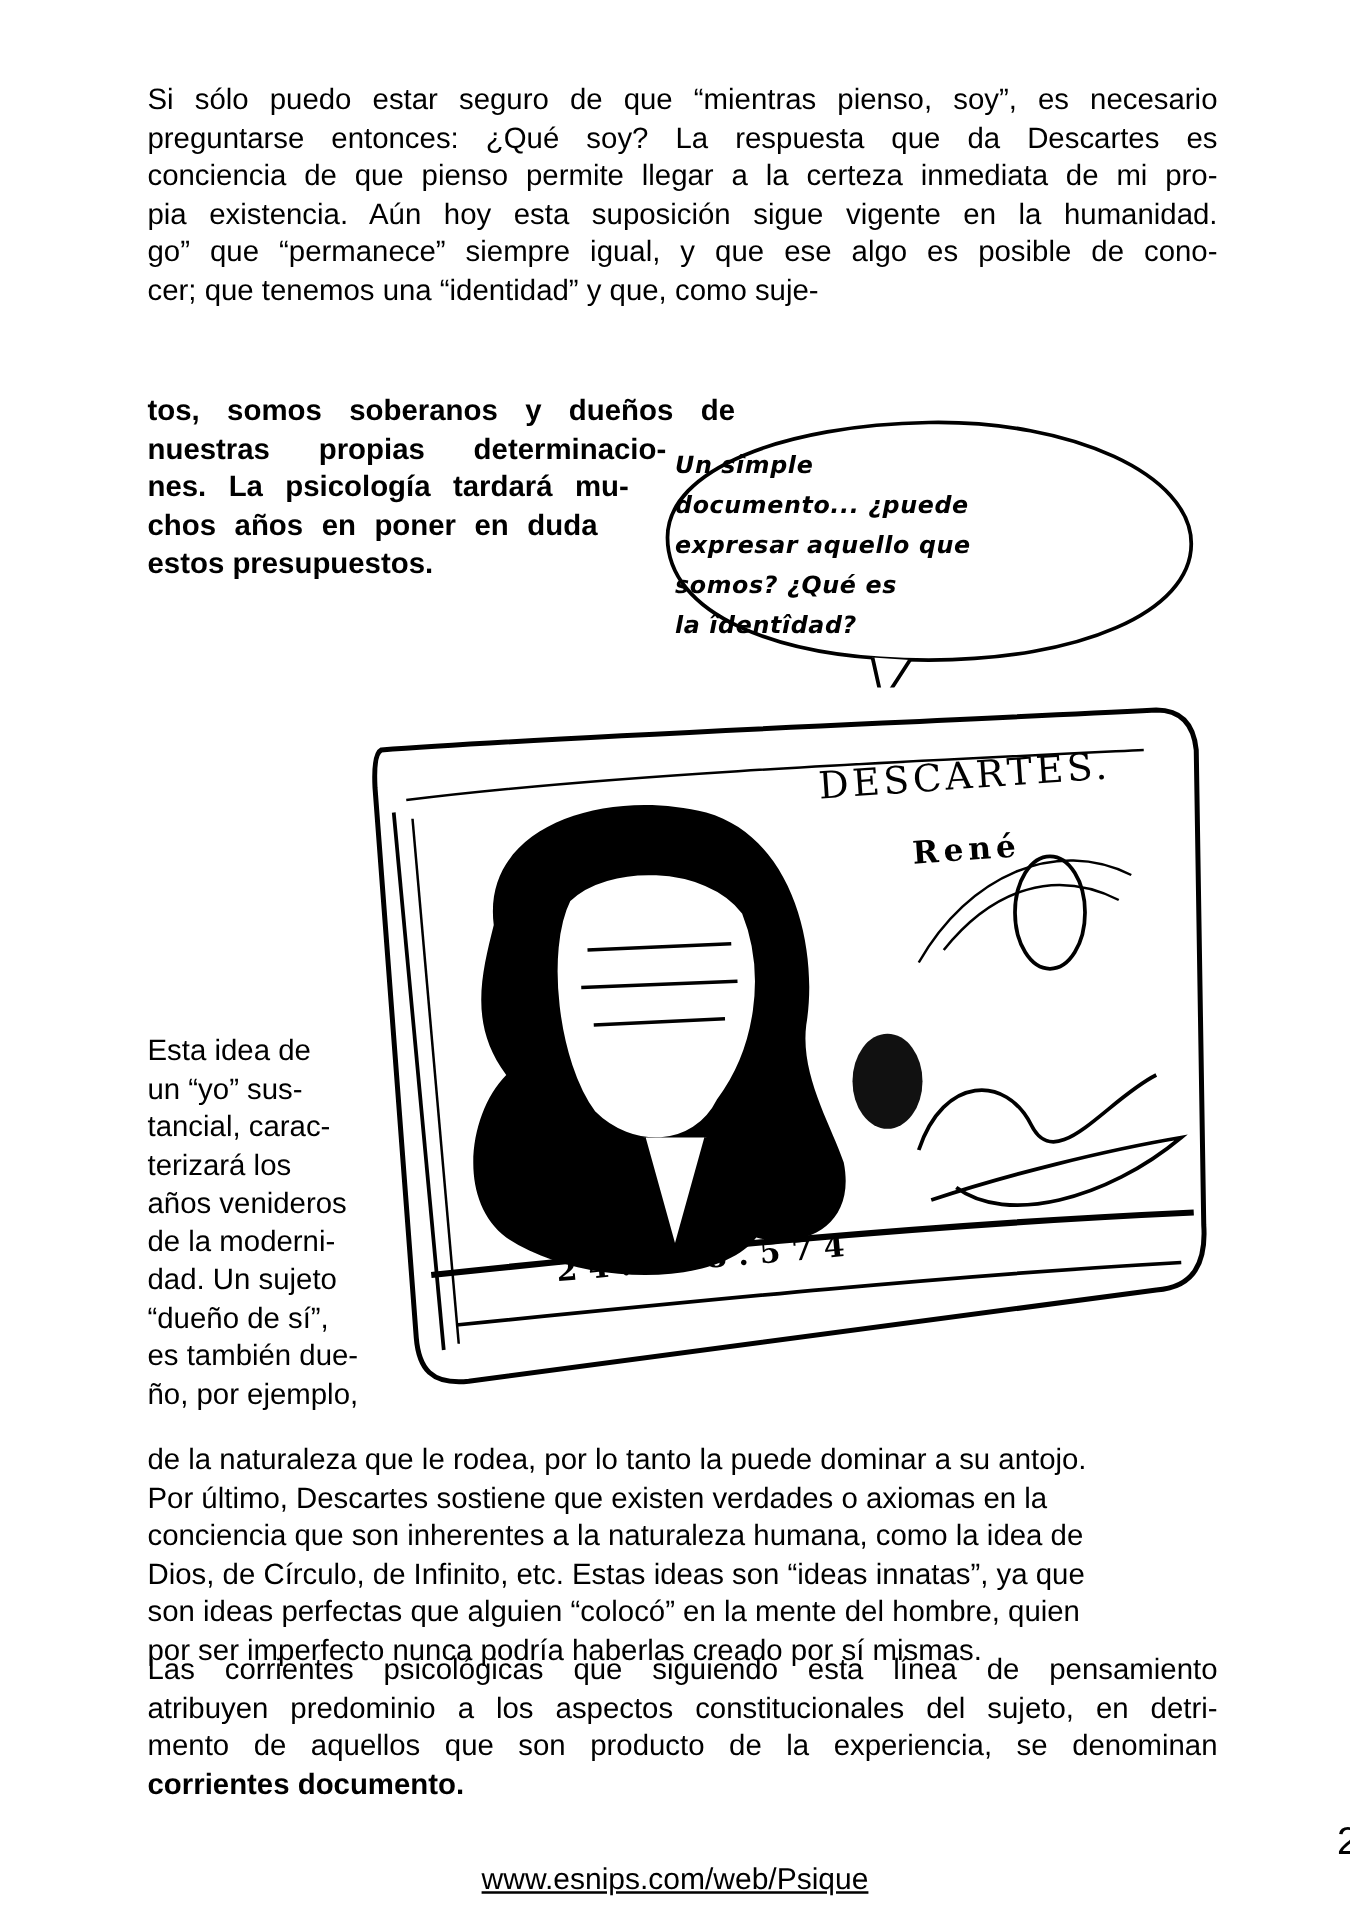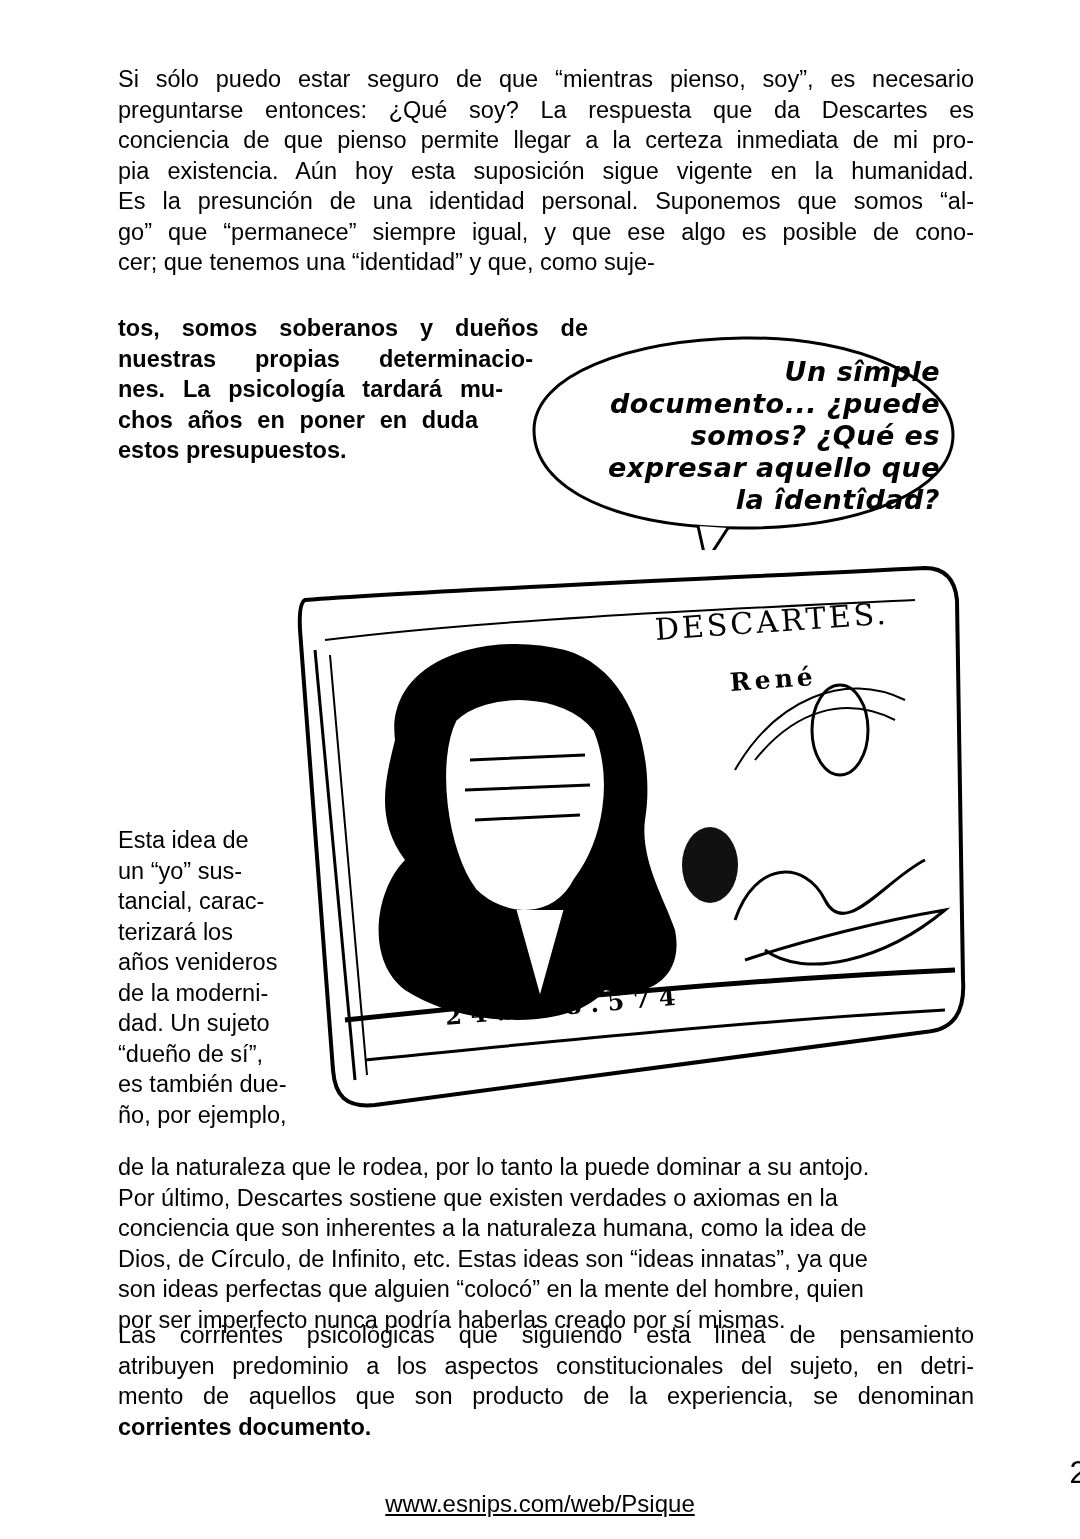--- a/index.html
+++ b/index.html
@@ -9,23 +9,23 @@
   .para { position:absolute; left:118px; font-size:23.5px; line-height:30.5px; margin:0; }
   .line { display:block; white-space:nowrap; }
   .just { text-align:justify; text-align-last:justify; }
   #p1 { top:64px; width:856px; }
   #p1b { top:313px; width:470px;font-weight:bold; }
   #p2 { top:825px; width:180px; }
   #p3 { top:1152px; width:856px; }
   #p4 { top:1320px; width:856px; }
   .bold { font-weight:bold; }
   .bubble { position:absolute; left:528px; top:330px; width:430px; height:220px; }
-  .bubble-text { position:absolute; left:540px; top:356px; width:400px; text-align:right;
+  .bubble-text { position:absolute; left:540px; top:356px; width:400px; text-align:left;
                  font-family:"DejaVu Sans", sans-serif; font-style:italic; font-weight:bold;
-                 font-size:27px; line-height:32px; letter-spacing:0.5px; }
+                 font-size:19px; line-height:32px; letter-spacing:0.5px; }
   .card { position:absolute; left:285px; top:560px; width:695px; height:560px; }
   .card-surname { position:absolute; left:655px; top:612px; font-family:"DejaVu Serif", serif;
                   font-size:30px; letter-spacing:3px; transform:rotate(-4deg); transform-origin:left; }
   .card-name { position:absolute; left:730px; top:668px; font-family:"DejaVu Serif", serif;
                font-weight:bold; font-size:25px; letter-spacing:4px; transform:rotate(-4deg); transform-origin:left; }
   .card-number { position:absolute; left:445px; top:1002px; font-family:"DejaVu Serif", serif;
                  font-weight:bold; font-size:24px; letter-spacing:9px; transform:rotate(-5deg); transform-origin:left; }
   .footer-num { position:absolute; left:0; width:1080px; top:1455px; text-align:right; font-size:31px;margin-left:24px; }
   .footer-url { position:absolute; left:0; width:1080px; top:1490px; text-align:center; font-size:24px;
                 font-family:"Liberation Sans Narrow","Liberation Sans", sans-serif;text-decoration:underline; }
@@ -33,42 +33,41 @@
 </head>
 <body>
 
 <div class="page">
 
   <div class="para" id="p1">
     <span class="line just">Si sólo puedo estar seguro de que “mientras pienso, soy”, es necesario</span>
     <span class="line just">preguntarse entonces: ¿Qué soy? La respuesta que da Descartes es</span>
     <span class="line just">conciencia de que pienso permite llegar a la certeza inmediata de mi pro-</span>
     <span class="line just">pia existencia. Aún hoy esta suposición sigue vigente en la humanidad.</span>
-    <span class="line just">Es la presunción de una identidad personal. Suponemos que somos “al-</span>
     <span class="line just">go” que “permanece” siempre igual, y que ese algo es posible de cono-</span>
     <span class="line">cer; que tenemos una “identidad” y que, como suje-</span>
   </div>
 
   <div class="para" id="p1b">
     <span class="line just">tos, somos soberanos y dueños de</span>
     <span class="line just" style="width:415px">nuestras propias determinacio-</span>
     <span class="line just" style="width:385px">nes. La psicología tardará mu-</span>
     <span class="line just" style="width:360px">chos años en poner en duda</span>
     <span class="line">estos presupuestos.</span>
   </div>
 
   <svg class="bubble" viewBox="0 0 430 220">
     <path d="M215 8 C330 6 425 50 425 105 C425 160 335 198 215 198 C90 198 6 160 6 100 C6 45 100 10 215 8 Z" fill="#fff" stroke="#000" stroke-width="3"></path>
     <path d="M170 196 L178 232 L200 198" fill="#fff" stroke="#000" stroke-width="3"></path>
   </svg>
   <div class="bubble-text">
     <div>Un sîmple</div>
     <div>documento... ¿puede</div>
+    <div>expresar aquello que</div>
     <div>somos? ¿Qué es</div>
-    <div>expresar aquello que</div>
     <div>la îdentîdad?</div>
   </div>
 
   <svg class="card" viewBox="0 0 695 560">
 
     <path d="M20 40 C150 30 400 20 640 8 C660 8 670 20 672 40 L678 420 C680 450 670 470 640 472 L90 545 C60 548 50 535 48 510 L15 70 C14 50 16 42 20 40 Z" fill="#fff" stroke="#000" stroke-width="4"></path>
     <path d="M40 80 C200 60 420 50 630 40" stroke="#000" stroke-width="2" fill="none"></path>
     <path d="M60 460 C250 440 450 420 670 410" stroke="#000" stroke-width="5" fill="none"></path>
     <path d="M80 500 C280 480 480 460 660 450" stroke="#000" stroke-width="3" fill="none"></path>
     <path d="M30 90 L70 520" stroke="#000" stroke-width="3" fill="none"></path>

